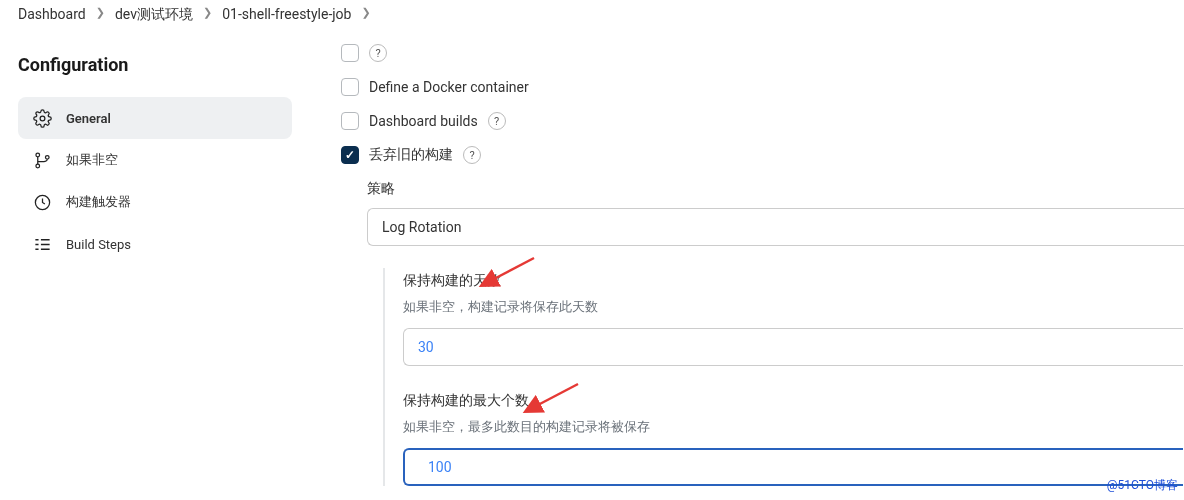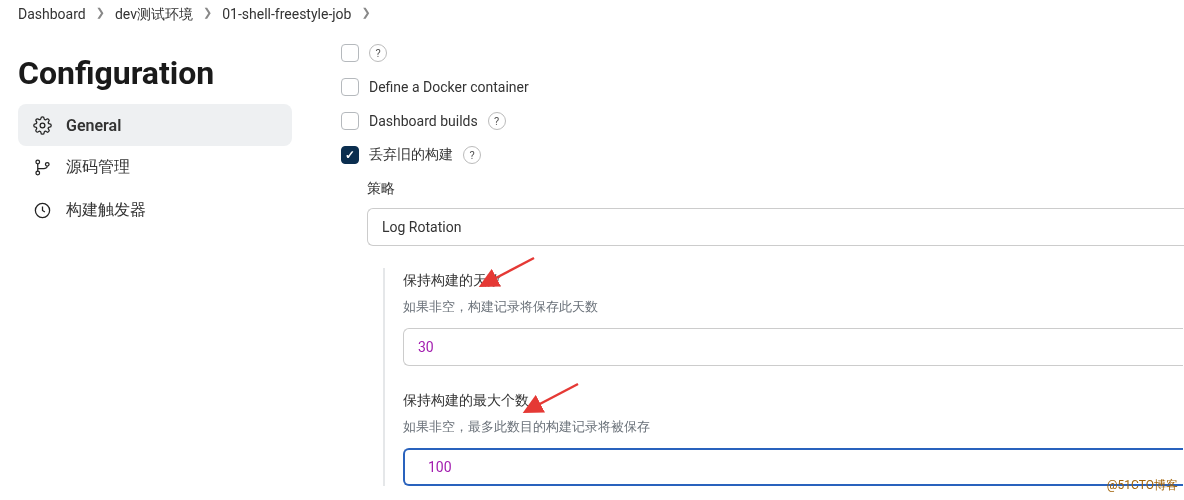--- a/index.html
+++ b/index.html
@@ -27,34 +27,34 @@
   .breadcrumb .sep { color: #888; font-size: 11px; }
 
   
   .layout { display: flex; }
   .sidebar {
     width: 310px;
     padding: 24px 18px 0 18px;
     flex-shrink: 0;
   }
   .page-title {
-    font-size: 32px;
+    font-size: 18px;
     font-weight: 700;
     color: #1a1a1a;
-    margin-bottom: 12px;
+    margin-bottom: 22px;
   }
   .nav-item {
     display: flex;
     align-items: center;
     gap: 14px;
     padding: 11px 14px;
     border-radius: 8px;
     cursor: pointer;
     color: #333;
-    font-size: 16px;
+    font-size: 13px;
   }
   .nav-item.active {
     background: #eef0f2;
     font-weight: 600;
   }
   .nav-item .icon {
     width: 20px;
     height: 20px;
     display: flex;
     align-items: center;
@@ -140,41 +140,41 @@
     color: #6a7179;
     margin-bottom: 12px;
   }
   .text-input {
     border: 1px solid #ccc;
     border-right: none;
     border-radius: 6px 0 0 6px;
     padding: 10px 14px;
     width: 780px;
     font-size: 14px;
-    color: #a21caf;
+    color: #3b82f6;
   }
   .text-input.focused {
     border: 2px solid #2962bd;
     border-right: none;
     padding: 9px 23px;
   }
 
   
   .arrow {
     position: absolute;
     pointer-events: none;
   }
   .arrow svg { overflow: visible; }
 
   .watermark {
     position: absolute;
     right: 6px;
     bottom: 6px;
     font-size: 12px;
-    color: #a16207;
+    color: #1d4ed8;
   }
 </style>
 </head>
 <body>
 
 <div class="breadcrumb">
   <a href="#">Dashboard</a>
   <span class="sep">❯</span>
   <a href="#">dev测试环境</a>
   <span class="sep">❯</span>
@@ -199,34 +199,42 @@
 
     <div class="nav-item">
       <span class="icon">
         <svg viewBox="0 0 24 24">
             <circle cx="6" cy="5" r="2.3"></circle>
             <circle cx="6" cy="19" r="2.3"></circle>
             <circle cx="18" cy="8" r="2.3"></circle>
             <path d="M6 7.3v9.4M18 10.3c0 4-6 3-12 3"></path>
           </svg>
       </span>
-      <span>源码管理</span>
+      <span>如果非空</span>
     </div>
 
     <div class="nav-item">
       <span class="icon">
         <svg viewBox="0 0 24 24">
             <circle cx="12" cy="12" r="9"></circle>
             <path d="M12 7v5l3 2"></path>
           </svg>
       </span>
       <span>构建触发器</span>
     </div>
 
 
+    <div class="nav-item">
+      <span class="icon">
+        <svg viewBox="0 0 24 24">
+            <path d="M3 6h4M3 12h4M3 18h4M10 6h11M10 12h11M10 18h11"></path>
+          </svg>
+      </span>
+      <span>Build Steps</span>
+    </div>
 
   </div>
 
   <div class="main">
 
     <div class="opt-row">
       <span class="checkbox"></span>
       <span class="help">?</span>
     </div>
 

